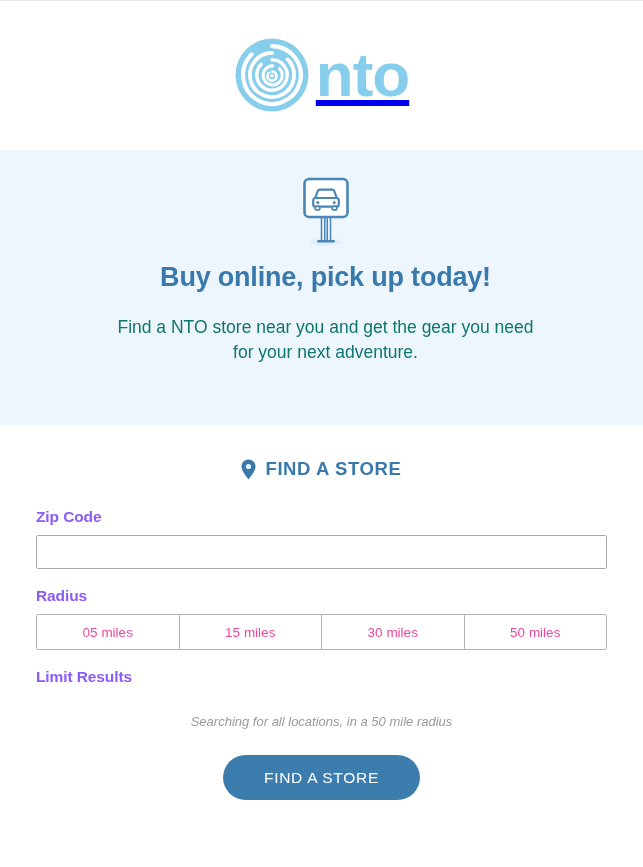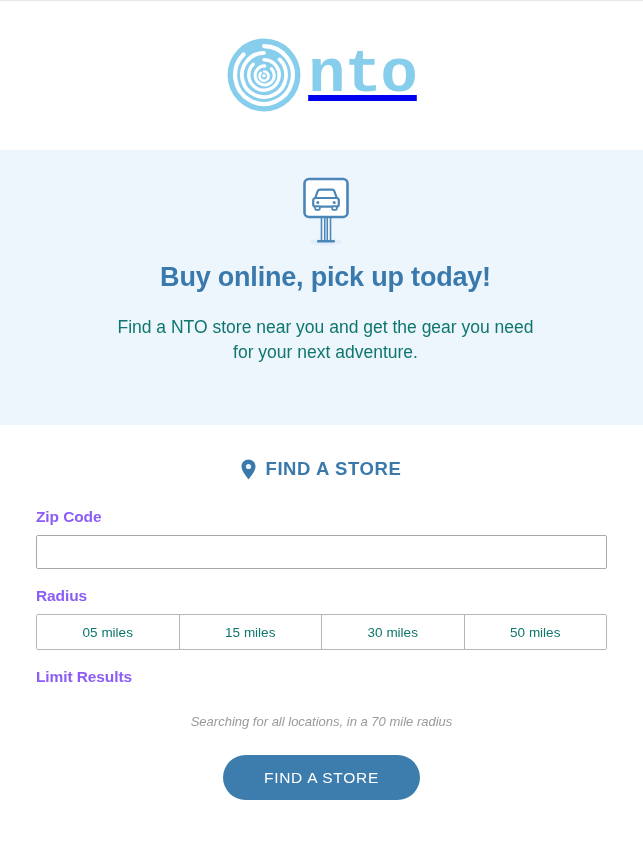--- a/index.html
+++ b/index.html
@@ -38,21 +38,21 @@
     align-items: center;
     gap: 6px;
   }
   .logo-mark {
     width: 76px;
     height: 76px;
     flex: 0 0 auto;
     display: block;
   }
   .logo-word {
-    font-family: Liberation Mono, monospace;
+    font-family: Liberation Sans, sans-serif;
     font-weight: 700;
     font-size: 62px;
     line-height: 1;
     letter-spacing: -1px;
     color: #87cdec;
     user-select: none;
   }
 
   
   .hero {
@@ -145,21 +145,21 @@
     background: #ffffff;
   }
   .seg-btn {
     flex: 1 1 0;
     height: 34px;
     display: flex;
     align-items: center;
     justify-content: center;
     font-family: "Liberation Sans", sans-serif;
     font-size: 13.5px;
-    color: #0f766e;
+    color: #ec4899;
     background: #ffffff;
     border: none;
     border-right: 1px solid #b5b5b5;
     box-sizing: border-box;
     cursor: pointer;
     white-space: nowrap;
   }
   .seg-btn:last-child { border-right: none; }
 
   .status-note {
@@ -254,19 +254,19 @@
       <button class="seg-btn" type="button">50 miles</button>
     </div>
   </div>
 
   <div class="spacer-md"></div>
 
   <div>
     <div class="field-label">Limit Results</div>
   </div>
 
-  <p class="status-note">Searching for all locations, in a 70 mile radius</p>
+  <p class="status-note">Searching for all locations, in a 50 mile radius</p>
 
   <div class="submit-row">
     <button class="submit-btn" type="button">FIND A STORE</button>
   </div>
 
 </section>
 
 </body></html>

